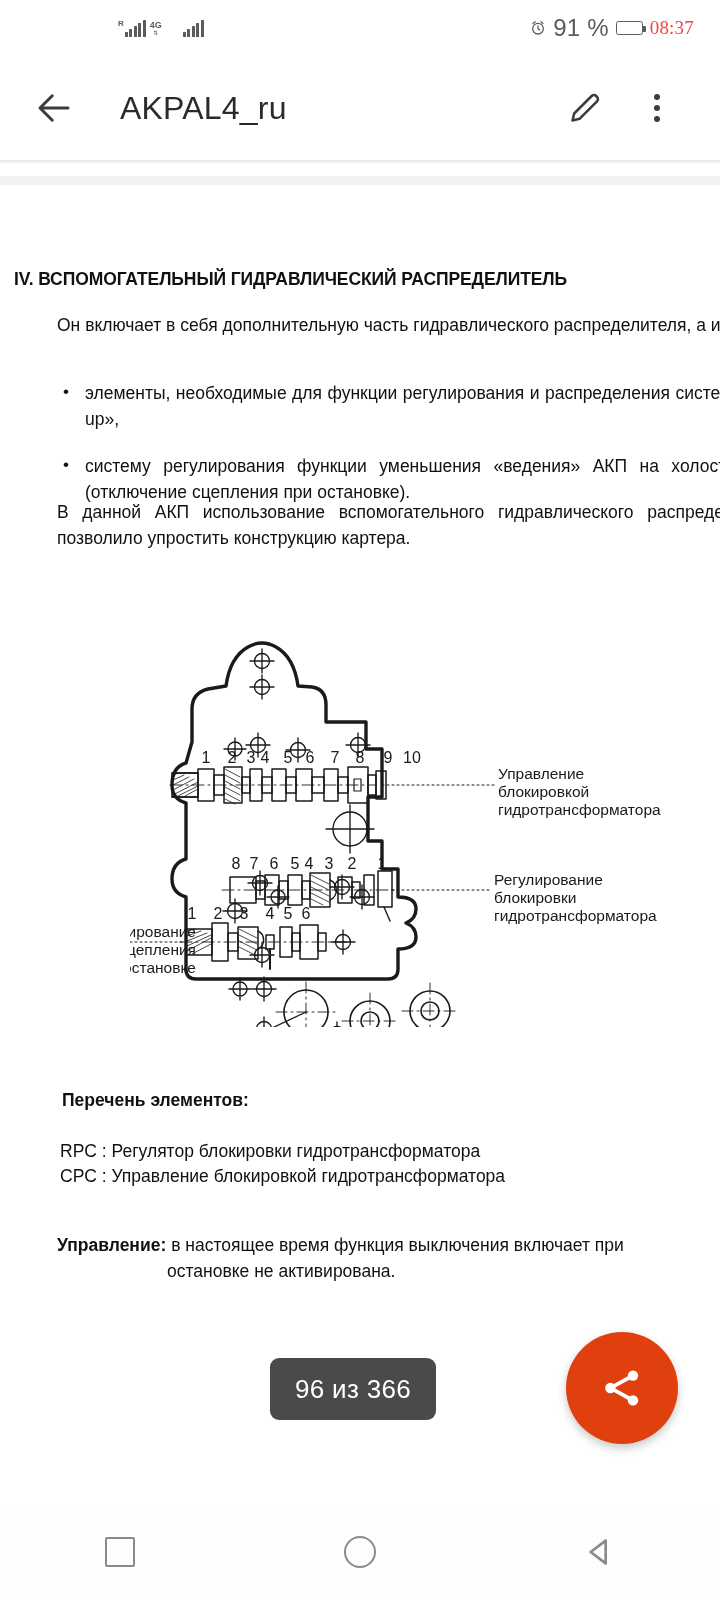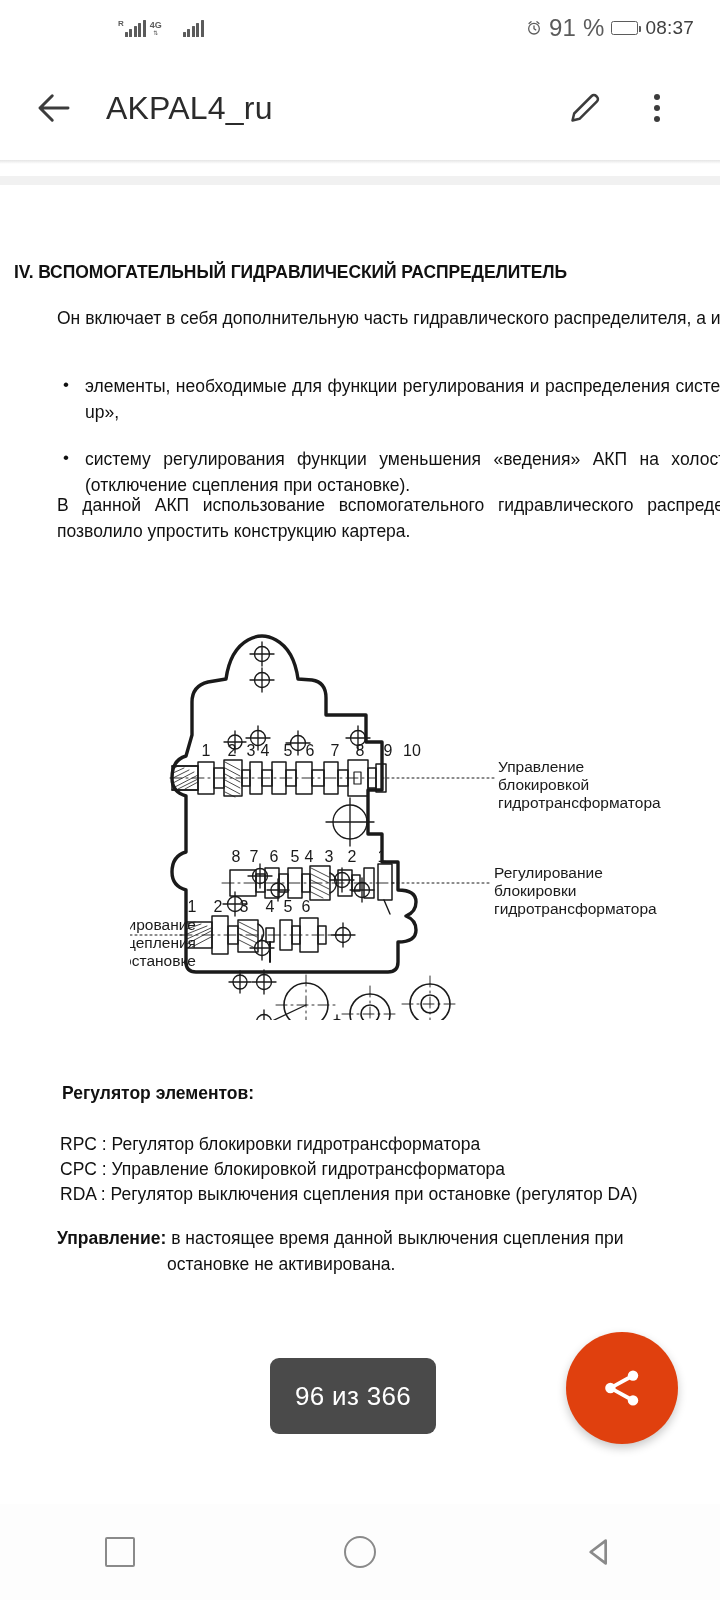--- a/index.html
+++ b/index.html
@@ -57,36 +57,36 @@
   .battery {
     width: 27px; height: 14px;
     border: 1.6px solid #5b5b5b; border-radius: 2.5px;
     position: relative; padding: 1.5px;
   }
   .battery::after {
     content: ""; position: absolute; right: -4px; top: 4px;
     width: 2.5px; height: 6px; background: #5b5b5b; border-radius: 0 1px 1px 0;
   }
   .battery .fill { height: 100%; background: #5b5b5b; border-radius: 1px; }
-  .clock { font-size: 19px; color: #404040; letter-spacing: .2px; }
+  .clock { font-size: 19px; color: #ef4444; letter-spacing: .2px; font-family: Liberation Serif, serif; }
 
   
   .appbar {
     position: absolute; top: 56px; left: 0;
     width: 720px; height: 104px;
     display: flex; align-items: center;
     background: #ffffff;
   }
   .back-btn {
     width: 56px; height: 56px; margin-left: 26px;
     display: flex; align-items: center; justify-content: center;
     cursor: pointer;
   }
   .appbar-title {
-    margin-left: 24px;
+    margin-left: 38px;
     font-size: 32px; color: #2b2b2b; font-weight: 400;
     letter-spacing: .2px; white-space: nowrap;
   }
   .appbar-actions {
     margin-left: auto; display: flex; align-items: center;
   }
   .icon-btn {
     width: 58px; height: 58px;
     display: flex; align-items: center; justify-content: center;
     cursor: pointer;
@@ -101,21 +101,21 @@
     width: 720px; height: 4px;
     background: linear-gradient(to bottom, rgba(0,0,0,.10), rgba(0,0,0,0));
   }
   .page-gap {
     position: absolute; top: 176px; left: 0;
     width: 720px; height: 9px; background: #f1f1f1;
   }
 
   
   .doc {
-    position: absolute; top: 185px; left: 0;
+    position: absolute; top: 192px; left: 0;
     width: 720px; height: 1145px;
     background: #ffffff; overflow: hidden;
   }
   .doc-inner {
     position: absolute; top: 0; left: 0;
     width: 880px;               
     padding: 0;
     color: #111111;
   }
   .sec-title {
@@ -160,21 +160,21 @@
   .note {
     position: absolute; top: 1040px; left: 57px; width: 723px;
     font-size: 17.5px; line-height: 26px; text-align: justify;
   }
   .note b { font-weight: 700; }
   .note .cont { display: block; margin-left: 110px; text-align: left; }
 
   
   .page-chip {
     position: absolute; left: 270px; top: 1358px;
-    width: 166px; height: 76px;
+    width: 166px; height: 62px;
     background: #4a4a4a; border-radius: 9px;
     display: flex; align-items: center; justify-content: center;
     color: #ffffff; font-size: 26px; letter-spacing: .3px;
     cursor: pointer;
   }
   .fab {
     position: absolute; left: 566px; top: 1332px;
     width: 112px; height: 112px; border-radius: 50%;
     background: #e0400e;
     display: flex; align-items: center; justify-content: center;
@@ -503,30 +503,29 @@
             <text x="-14" y="376" transform="translate(80,0)">при остановке</text>
 
             <text x="60" y="466">Фильтр в контуре</text>
             <text x="60" y="486">EVM-EVS (100μ)</text>
           </g>
 
           <text x="292" y="464" font-family="Liberation Sans, sans-serif" font-size="11" fill="#3a3a3a">AL4091D</text>
         </svg>
       </div>
 
-      <div class="list-title">Регулятор элементов:</div>
+      <div class="list-title">Перечень элементов:</div>
       <div class="legend">
         <div>RPC : Регулятор блокировки гидротрансформатора</div>
         <div>CPC : Управление блокировкой гидротрансформатора</div>
-        <div>RDA : Регулятор выключения сцепления при остановке (регулятор DA)</div>
       </div>
 
       <div class="note">
         <b>Управление:</b>
-        <span>в настоящее время данной выключения сцепления при</span>
+        <span>в настоящее время функция выключения включает при</span>
         <span class="cont">остановке не активирована.</span>
       </div>
 
     </div>
   </div>
 
   <div class="page-chip">96 из 366</div>
 
   <div class="fab">
     <svg width="48" height="48" viewBox="0 0 24 24">

